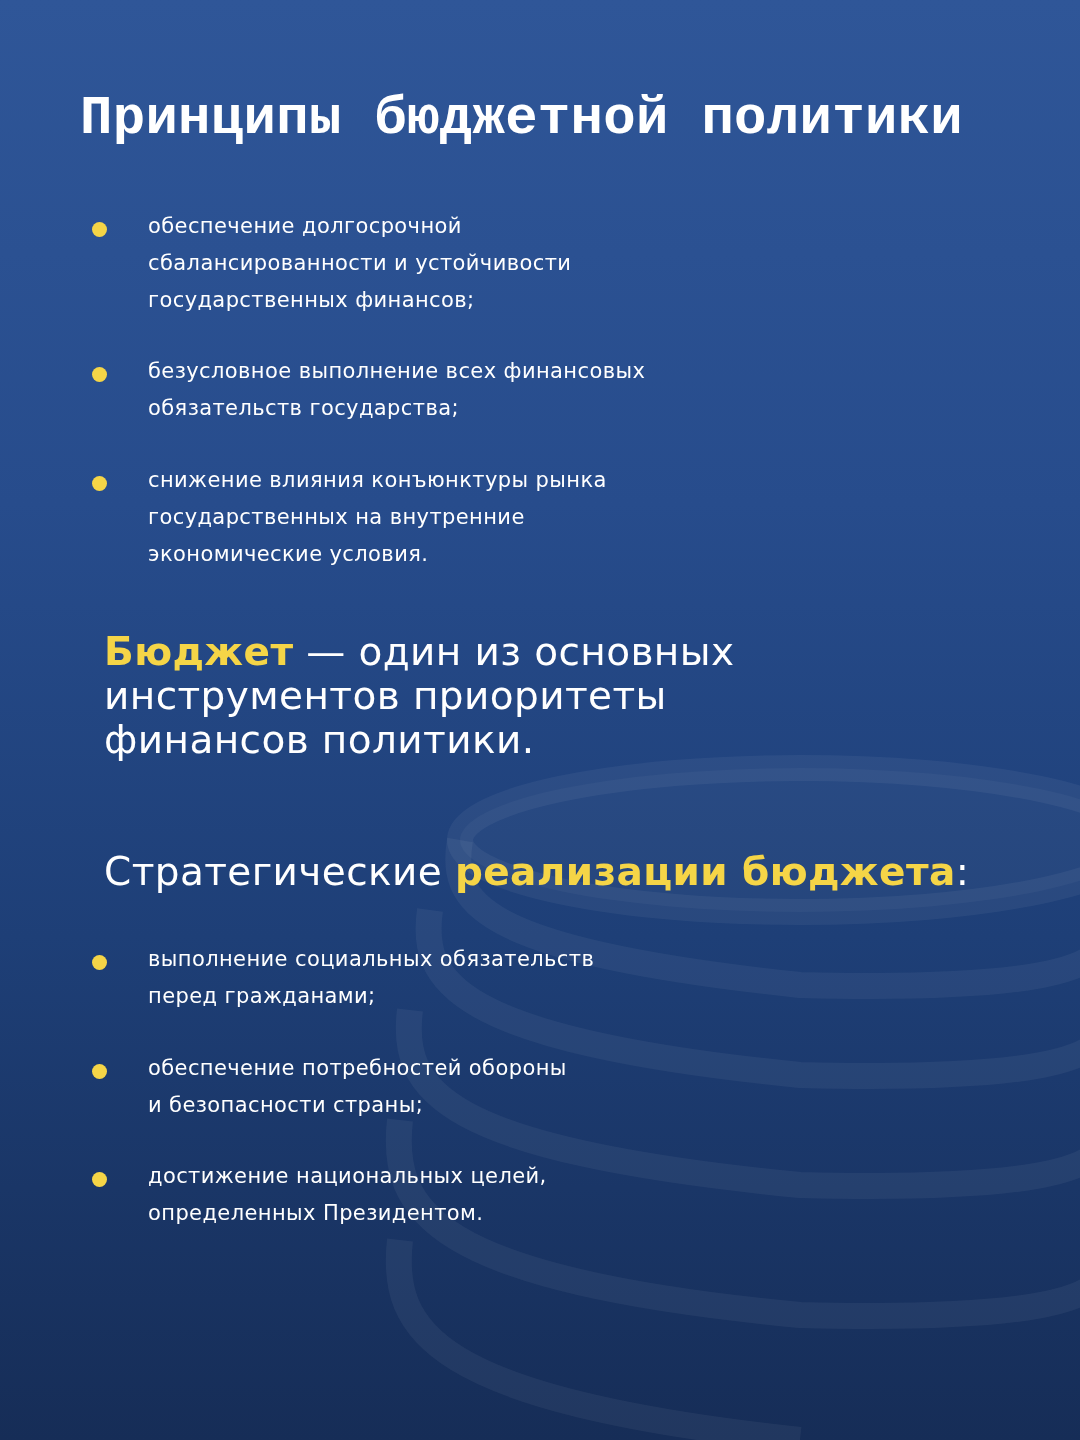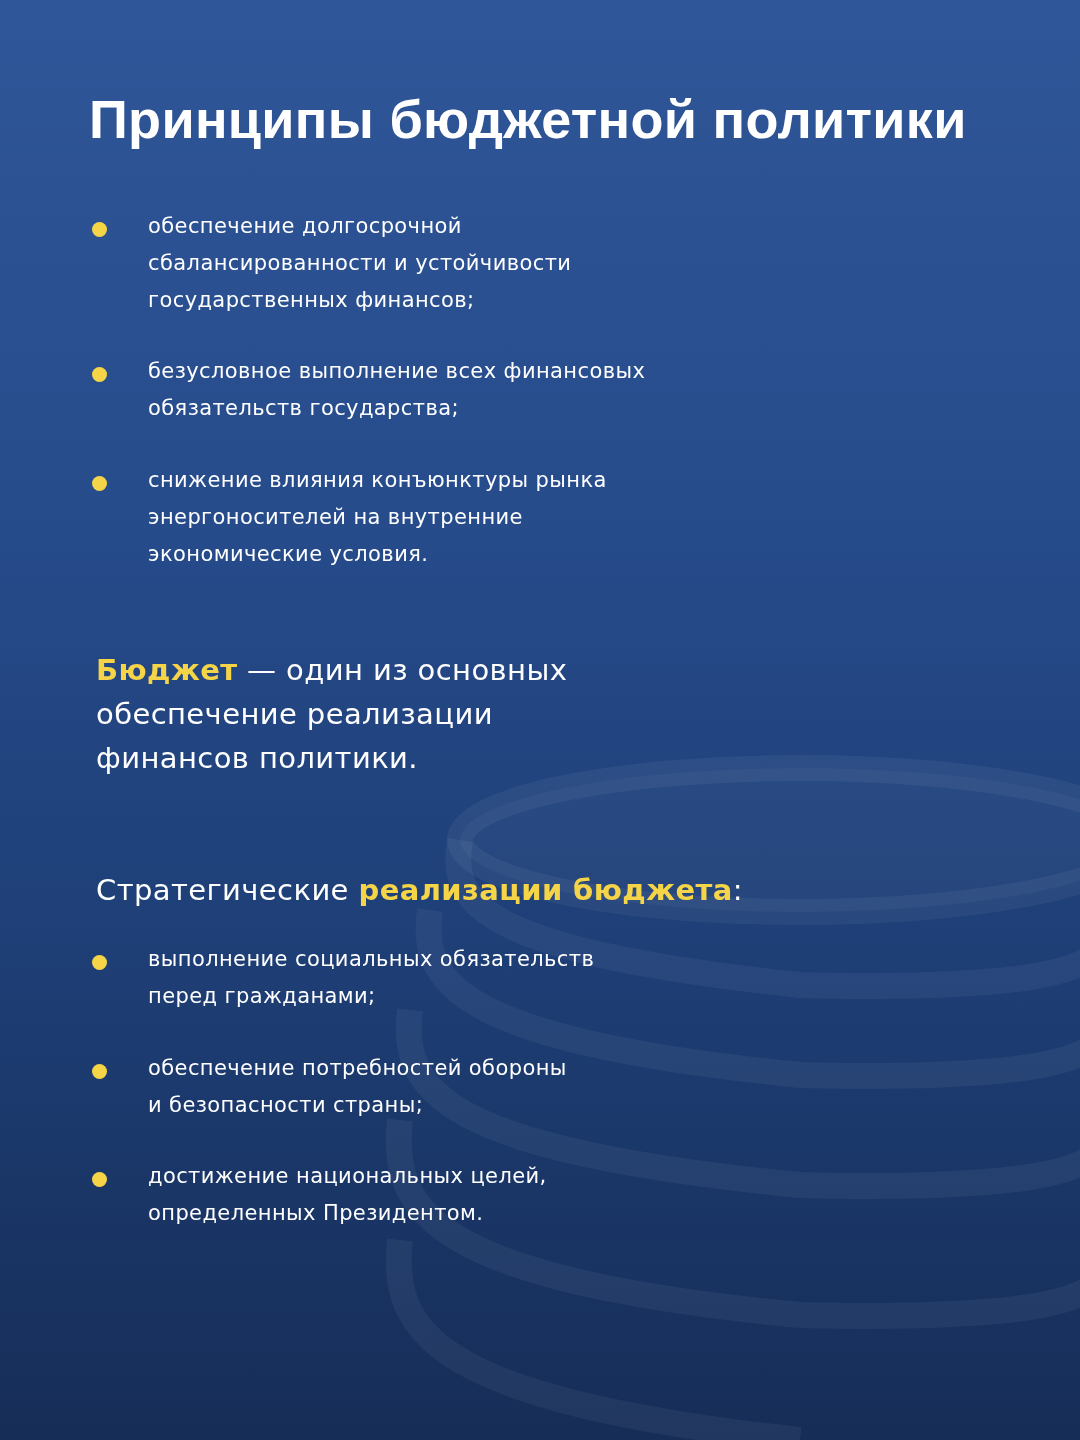--- a/index.html
+++ b/index.html
@@ -4,37 +4,36 @@
 <style>
   html, body { margin:0; padding:0; }
   body {
     width:1080px; height:1440px; overflow:hidden; position:relative;
     background: linear-gradient(180deg, #2F5698 0%, #274C8C 35%, #1E3F77 65%, #162D57 100%);
     font-family: "DejaVu Sans", sans-serif;
     color:#ffffff;
   }
   .deco { position:absolute; left:0; top:0; width:1080px; height:1440px; pointer-events:none; }
   .title {
-    position:absolute; left:89px; top:86px;
-    font-family: Liberation Sans, sans-serif; font-weight:bold;
+    position:absolute; left:80px; top:86px;
+    font-family: Liberation Mono, monospace; font-weight:bold;
     font-size:54px; letter-spacing:0.3px; line-height:66px; white-space:nowrap;
   }
   .item { position:absolute; left:90px; }
   .bullet {
     position:absolute; left:2px; top:14px; width:15px; height:15px; border-radius:50%;
     background:#F5D547;
   }
   .item-text {
     position:absolute; left:58px; top:0; width:820px;
     font-size:21px; line-height:37px; white-space:pre-line; letter-spacing:0.4px;
   }
   .para {
-    position:absolute; left:96px; font-size:29px; line-height:44px; letter-spacing:0.4px;
+    position:absolute; left:104px; font-size:39px; line-height:44px; letter-spacing:0.4px;
     white-space:nowrap;
-    margin-top:18px;
   }
   .hl { color:#F5D547; font-weight:bold; }
 </style>
 </head>
 <body>
 
 <svg class="deco" viewBox="0 0 1080 1440">
   <g fill="none" stroke="#ffffff" stroke-opacity="0.05" stroke-width="26">
     <ellipse cx="800" cy="840" rx="340" ry="72"></ellipse>
     <path d="M460 840 C 450 900, 470 950, 800 985 C 1000 990, 1080 975, 1100 950"></path>
@@ -55,27 +54,27 @@
 государственных финансов;</div>
 </div>
 <div class="item" style="top:353px;">
   <span class="bullet"></span>
   <div class="item-text">безусловное выполнение всех финансовых
 обязательств государства;</div>
 </div>
 <div class="item" style="top:462px;">
   <span class="bullet"></span>
   <div class="item-text">снижение влияния конъюнктуры рынка
-энергоносителей на внутренние
+государственных на внутренние
 экономические условия.</div>
 </div>
 
 <div class="para" style="top:630px;">
   <span class="hl">Бюджет</span><span> — один из основных</span><br>
-  <span>обеспечение реализации</span><br>
+  <span>инструментов приоритеты</span><br>
   <span>финансов политики.</span>
 </div>
 
 <div class="para" style="top:850px;">
   <span>Стратегические </span><span class="hl">реализации бюджета</span><span>:</span>
 </div>
 
 <div class="item" style="top:941px;">
   <span class="bullet"></span>
   <div class="item-text">выполнение социальных обязательств

